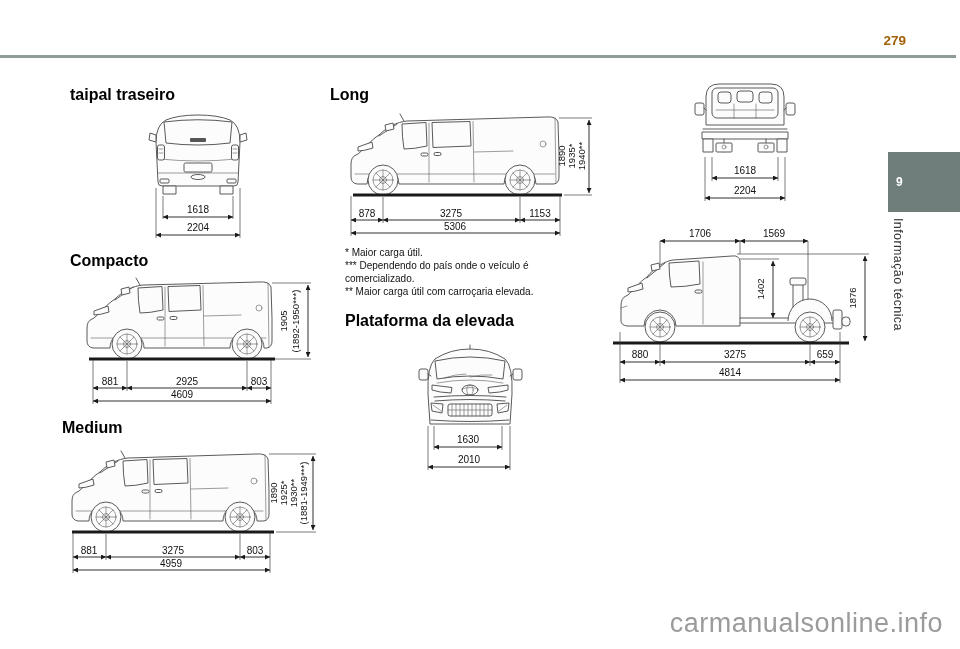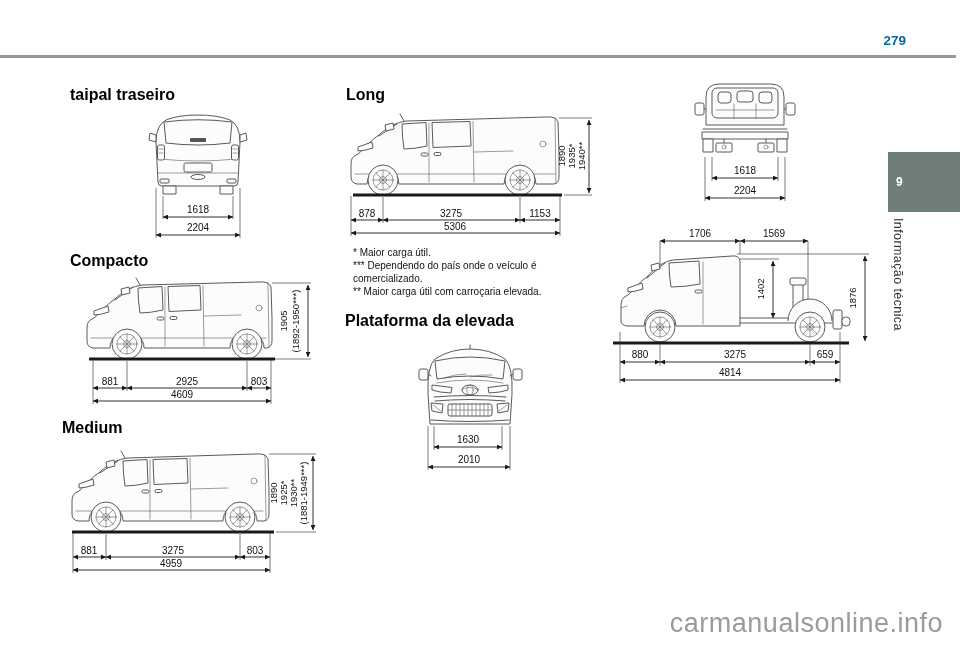--- a/index.html
+++ b/index.html
@@ -1,22 +1,22 @@
 <!DOCTYPE html>
 <html><head>
 <meta charset="utf-8">
 <style>
   html,body{margin:0;padding:0;background:#fff;}
   body{width:960px;height:649px;position:relative;overflow:hidden;
        font-family:"Liberation Sans",sans-serif;color:#111;}
   .abs{position:absolute;}
-  .page-number{top:33px;right:54px;font-size:13.5px;font-weight:bold;color:#0369a1;}
+  .page-number{top:33px;right:54px;font-size:13.5px;font-weight:bold;color:#a16207;}
   .header-rule{top:55px;left:0;width:956px;height:2.5px;background:#8f9c9a;}
   .sec-title{font-size:16px;font-weight:bold;color:#000;}
-  .notes{left:345px;top:246px;width:240px;font-size:10px;line-height:13px;color:#111;margin-left:8px;}
+  .notes{left:345px;top:246px;width:240px;font-size:10px;line-height:13px;color:#111;}
   .chapter-tab{left:888px;top:152px;width:72px;height:60px;background:#6f7e7b;
                display:flex;align-items:center;}
   .chapter-tab span{color:#fff;font-weight:bold;font-size:12px;margin-left:8px;}
   .chapter-vlabel{left:891px;top:218px;writing-mode:vertical-rl;font-size:12.5px;
                   color:#333;letter-spacing:0.4px;height:150px;}
   .watermark{top:608px;right:17px;font-size:27px;color:#9b9b9b;letter-spacing:0.5px;}
   svg{position:absolute;overflow:visible;}
   .c{fill:none;stroke:#5a5a5a;stroke-width:1;stroke-linecap:round;stroke-linejoin:round;}
   .cf{fill:#fcfcfc;stroke:#5a5a5a;stroke-width:1;stroke-linejoin:round;}
   .dk{fill:#555;stroke:none;}
@@ -155,21 +155,21 @@
     <line class="dln" x1="15" y1="132" x2="212" y2="132" marker-start="url(#arr)" marker-end="url(#arr)"></line>
     <path class="ext" d="M211,16 H258 M218,94 H258"></path>
     <line class="dln" x1="255" y1="18" x2="255" y2="92" marker-start="url(#arr)" marker-end="url(#arr)"></line>
     <text class="v" transform="rotate(-90 219 55)" x="219" y="55" text-anchor="middle">1890</text>
     <text class="v" transform="rotate(-90 229 55)" x="229" y="55" text-anchor="middle">1925*</text>
     <text class="v" transform="rotate(-90 239 55)" x="239" y="55" text-anchor="middle">1930**</text>
     <text class="v" transform="rotate(-90 249 55)" x="249" y="55" text-anchor="middle">(1881-1949***)</text>
   </g>
 </svg>
 
-<div class="abs sec-title" style="left:346px;top:86px">Long</div>
+<div class="abs sec-title" style="left:330px;top:86px">Long</div>
 
 <svg style="left:345px;top:103px" width="250" height="135" viewBox="0 0 250 135">
   <g>
     <path class="cf" d="M6,74 L6,61 Q6,54 11,52 L13,51 C18,47 26,37 34,32 C42,24 52,19 62,18 L201,14 Q211,13 213,19 L214,51 L214,74 Q214,80 209,81 L191,81 A16,16 0 0 0 159,81 L54,81 A16,16 0 0 0 22,81 L12,81 Q6,80 6,74 Z"></path>
     <path class="c" d="M34,33 L52,21"></path>
     <path class="cf" d="M57,21 L81,19.5 L82,43 Q69,46 59,46 Q57,34 57,21 Z"></path>
     <path class="cf" d="M87,19.5 L125,18.5 L126,43 L88,44.5 Z"></path>
     <path class="c t" d="M84,20 L84,79 M128,18.5 L129,79 M129,49 L168,48 M10,71 L210,71 M210,15 L211,80"></path>
     <rect class="cf" x="76" y="50" width="7" height="3" rx="1.5"></rect>
     <rect class="cf" x="89" y="49.5" width="7" height="3" rx="1.5"></rect>

